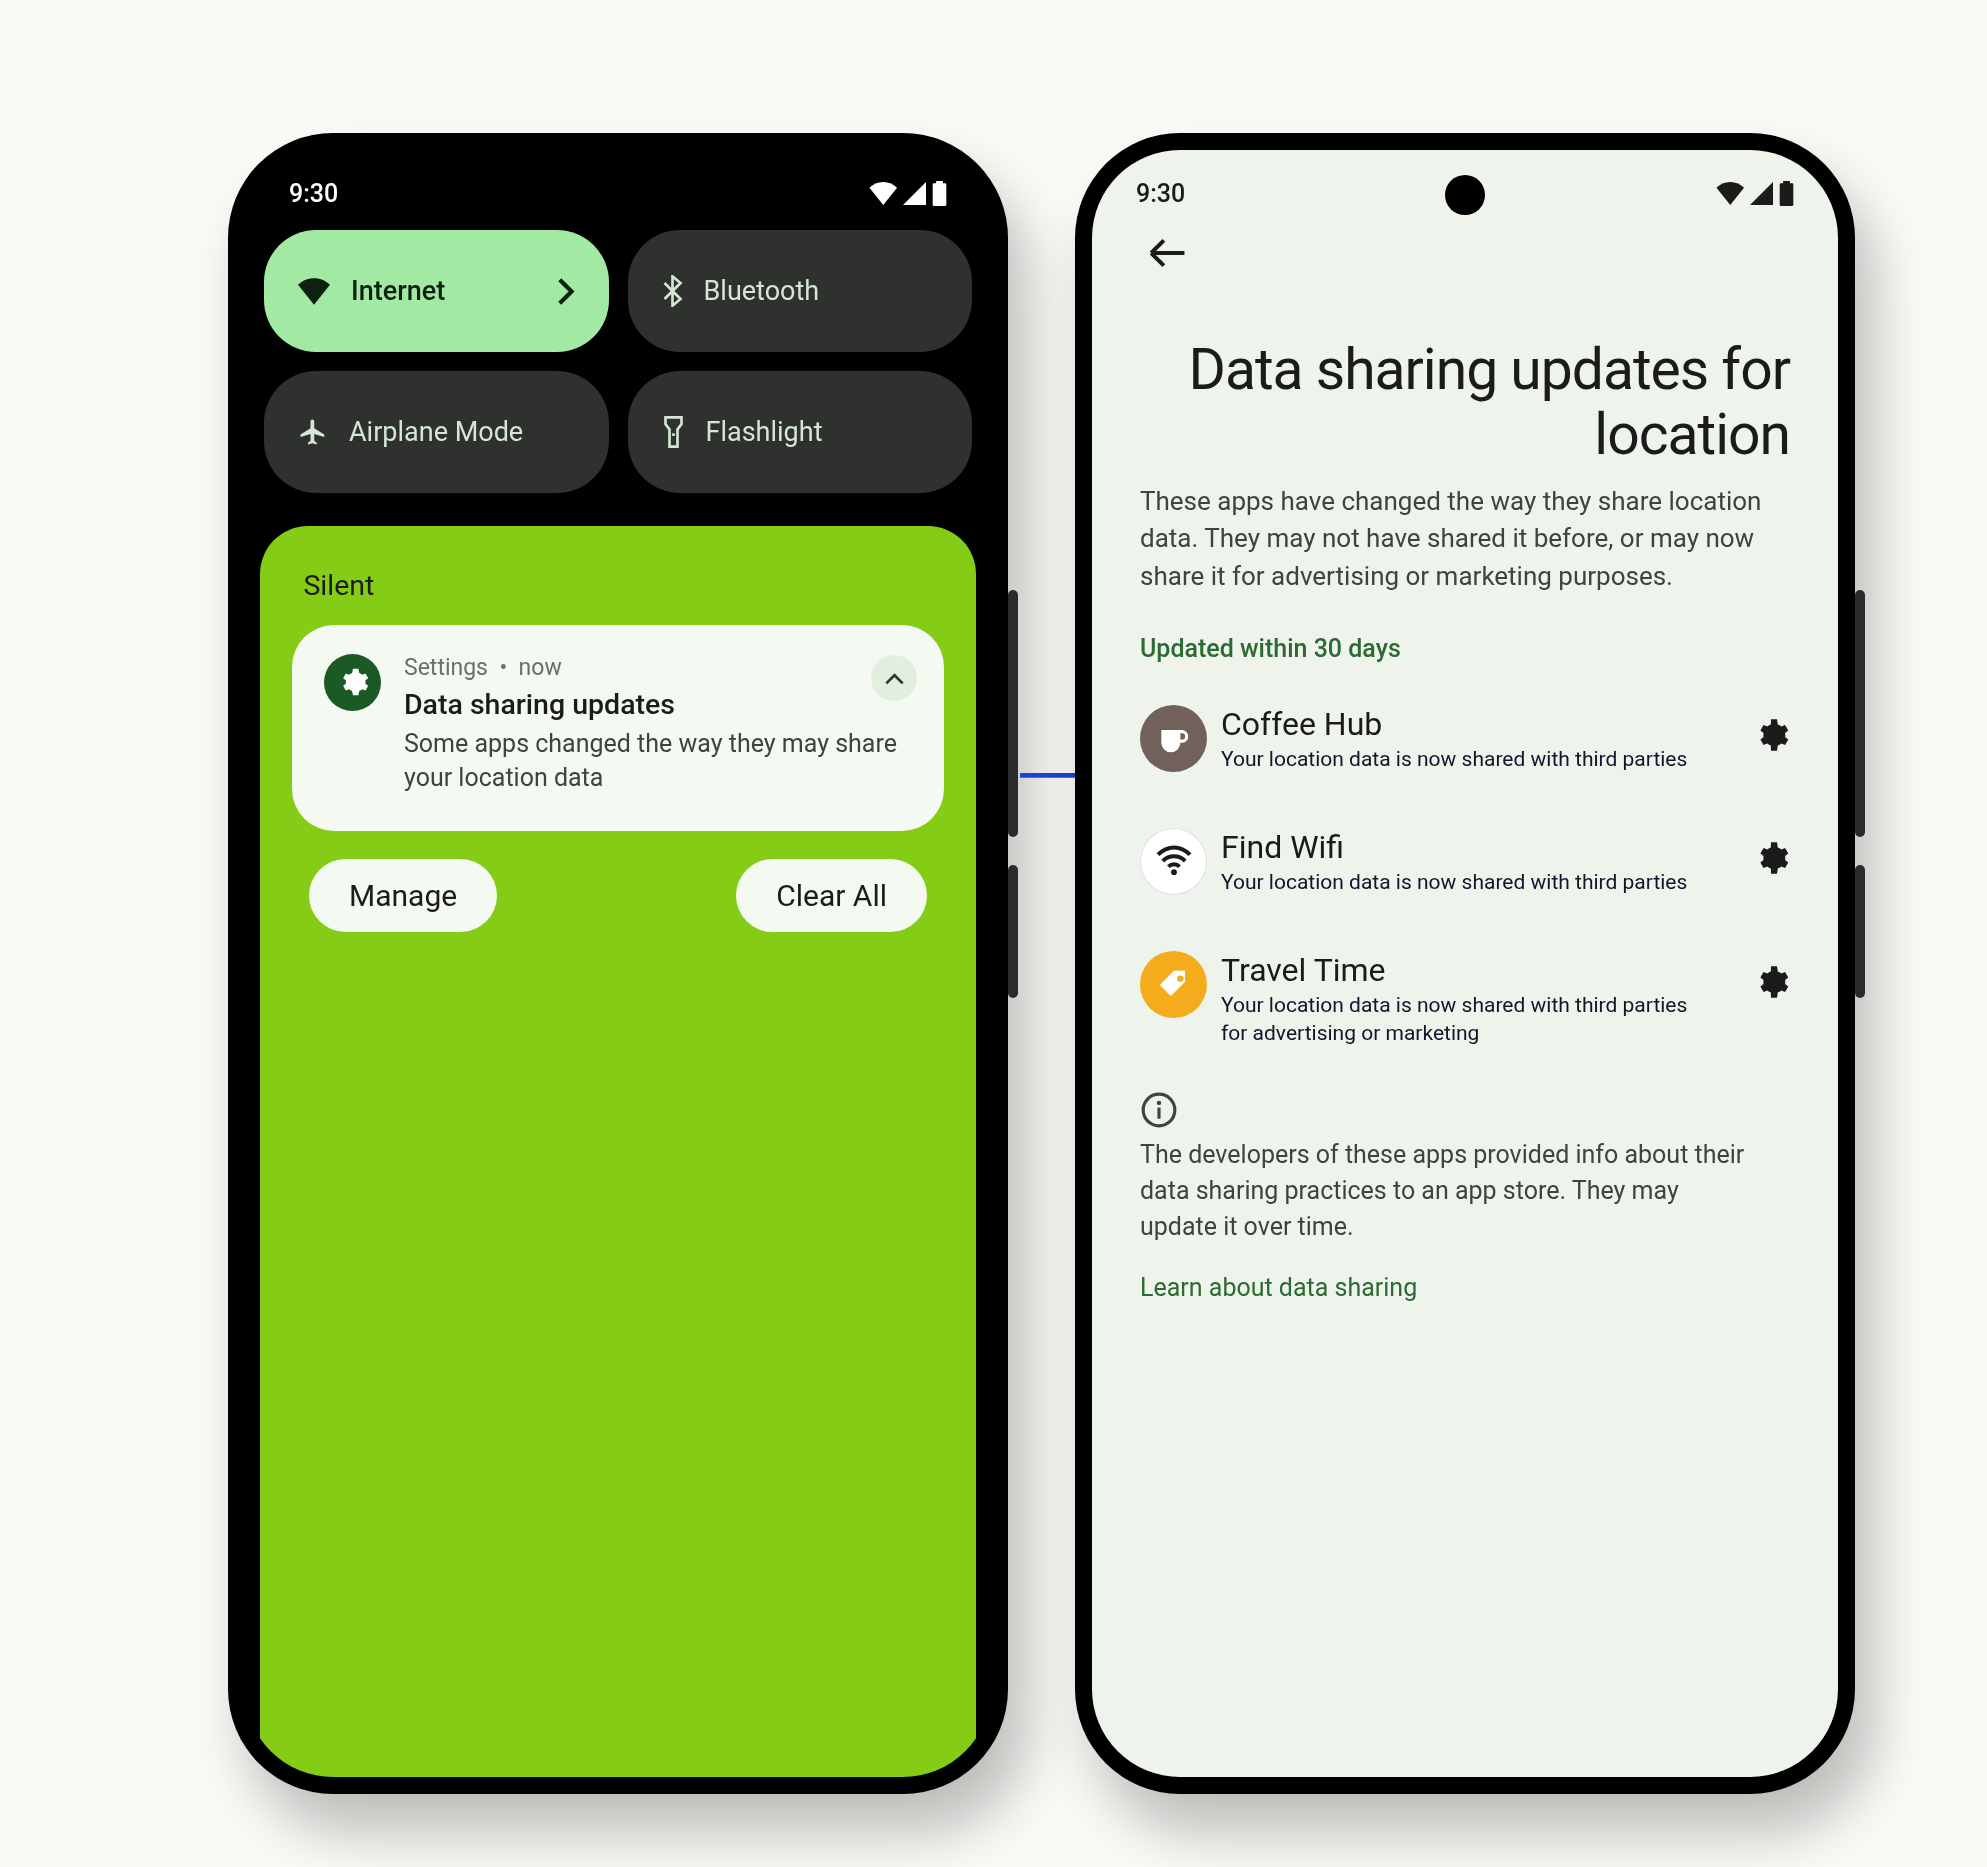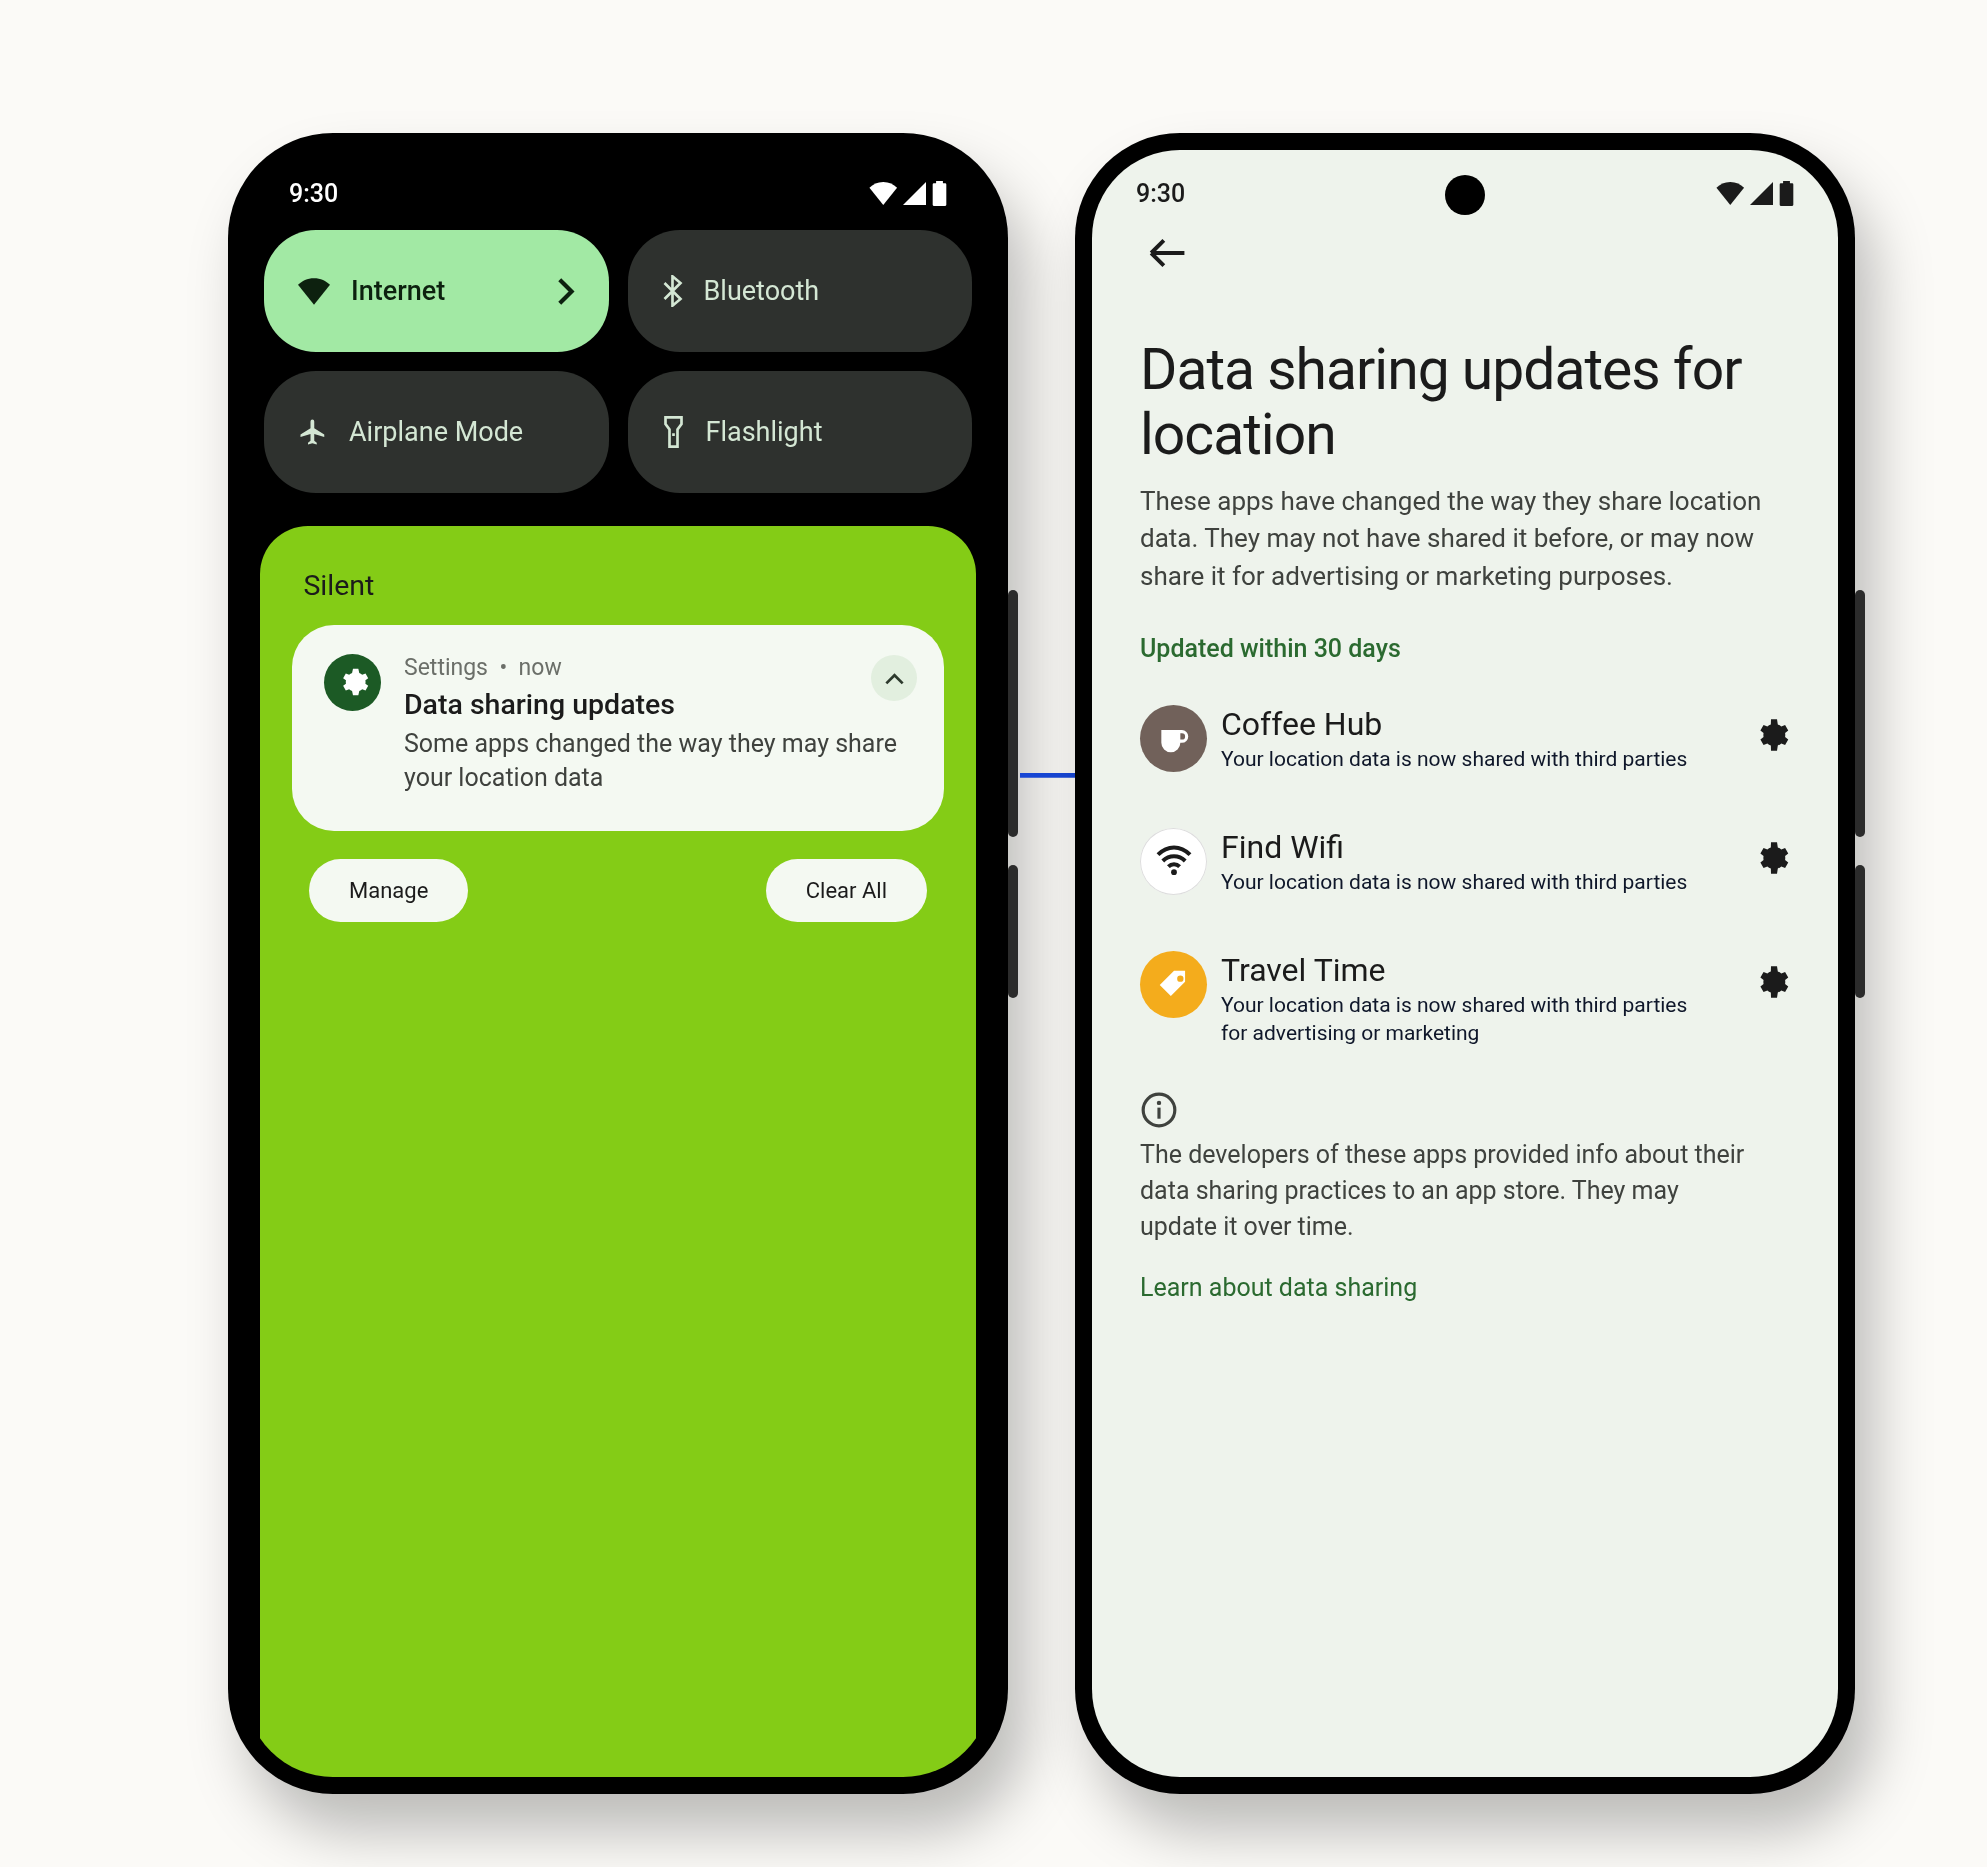--- a/index.html
+++ b/index.html
@@ -88,40 +88,40 @@
   .notif h3 { margin: 7.6px 0 5.7px; font-size:28.5px; font-weight:500; color:#1b1b1b; }
   .notif p { margin:0; font-size:25px; color:#3f423e; line-height:1.35; max-width:495px; }
   .notif .expand {
     position:absolute; right:27px; top:30px;
     width:46px;height:46px;border-radius:50%;background:#e2efdf;
     display:flex;align-items:center;justify-content:center;
   }
 
   .shade-actions { display:flex; justify-content:space-between; padding: 28.5px 17px 0; }
   .pill {
-    background:#f4f9f2; border-radius:38px; padding:19px 40px; font-size:22px;
+    background:#f4f9f2; border-radius:38px; padding:19px 40px; font-size:30px;
     color:#1b1b1b;
   }
 
   .nav-handle {
     position:absolute; bottom:19px; left:50%; transform:translateX(-50%);
     width:200px; height:6.7px; border-radius:3.8px; background:#7a7d78;
   }
 
   
   #phone-right { left: 1075px; top: 133px; }
   #phone-right .screen { background:#eef3ec; color:#1b1b1b; }
   .camera {
     position:absolute; top:25px; left:50%; transform:translateX(-50%);
     width:40px;height:40px;border-radius:50%;background:#000;
   }
 
   .content { padding: 0 48px; }
   .back { padding: 19px 0 9.5px 7.6px; }
-  h1.title { font-size:57px; font-weight:400; margin: 57px 0 15px; line-height:1.15; letter-spacing:-1px;}
+  h1.title { font-size:57px; font-weight:400; margin: 57px 0 15px; line-height:1.15; letter-spacing:-1px;text-align:right;}
   p.subtitle { font-size:26px; color:#3f423e; line-height:1.45; margin:0 0 38px; }
   .section { font-size:25px; color:#2b6a30; font-weight:500; margin-bottom:21px; }
 
   .app-row {
     display:flex; align-items:flex-start; gap:14px; padding:21px 0 34px;
   }
   .app-ico {
     width:67px;height:67px;border-radius:50%;flex:none;
     display:flex;align-items:center;justify-content:center;
   }

